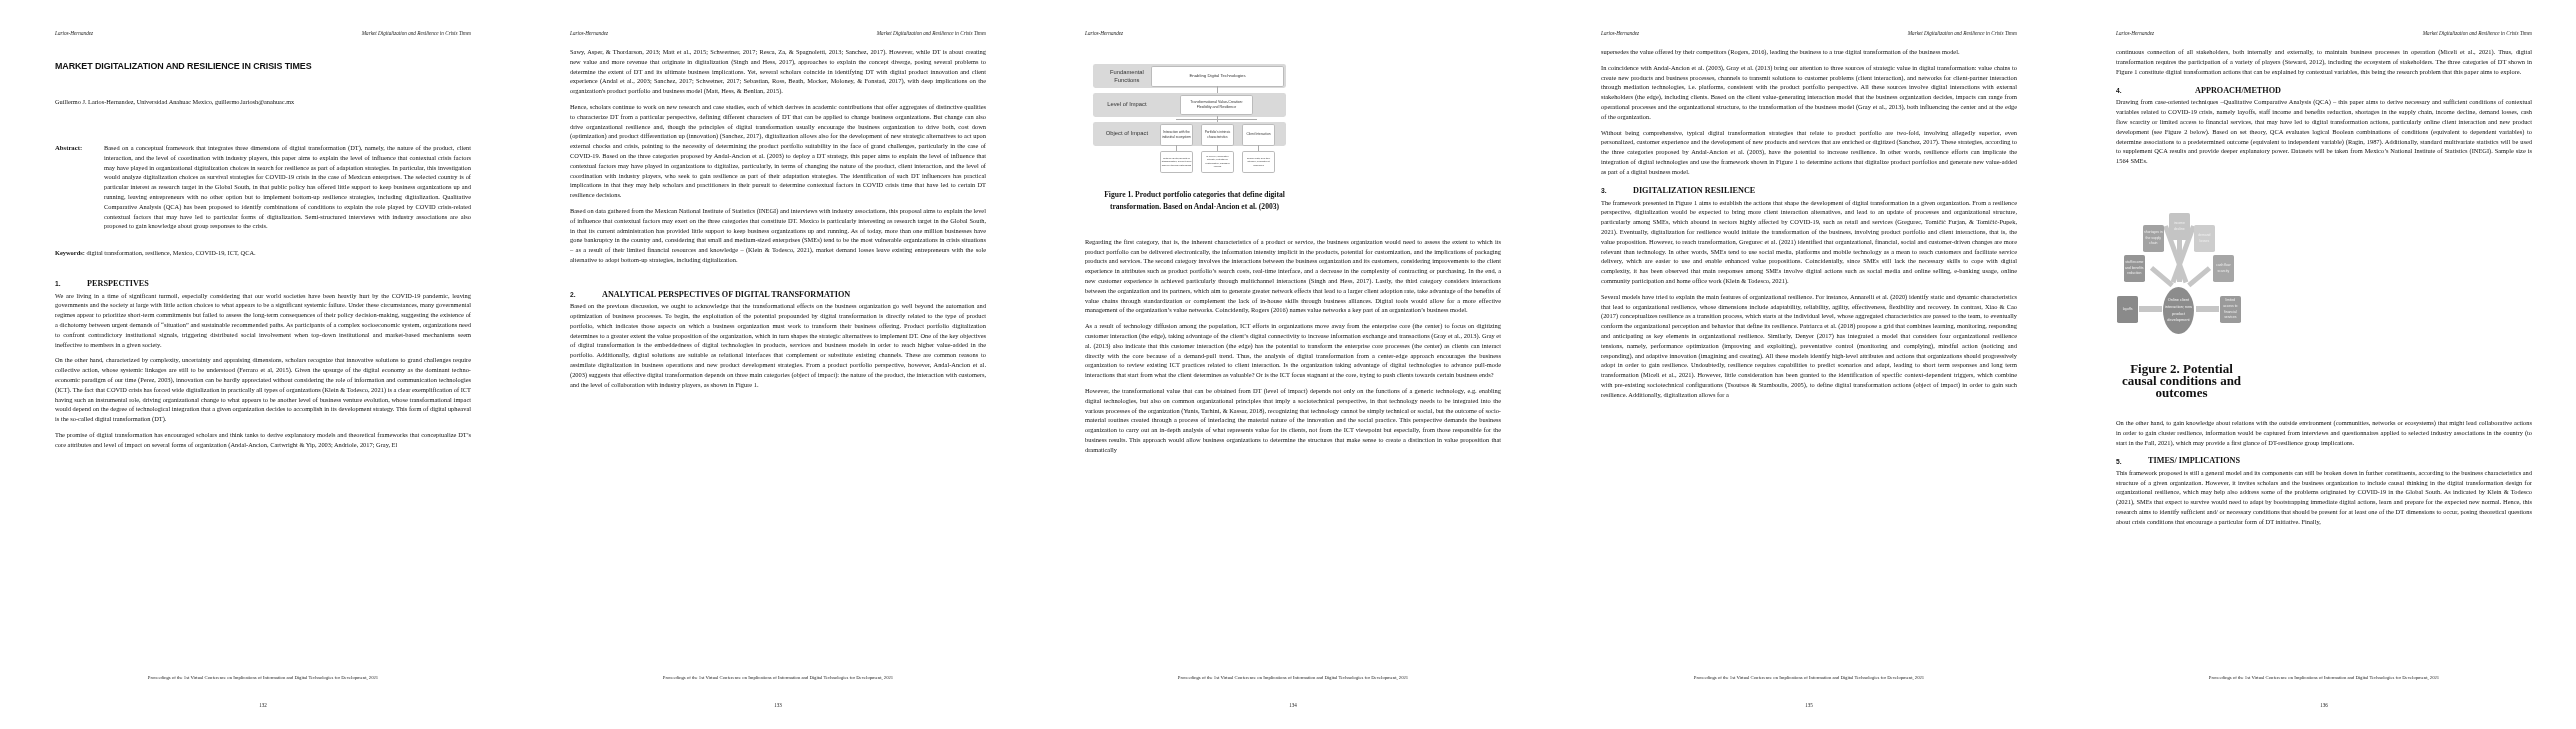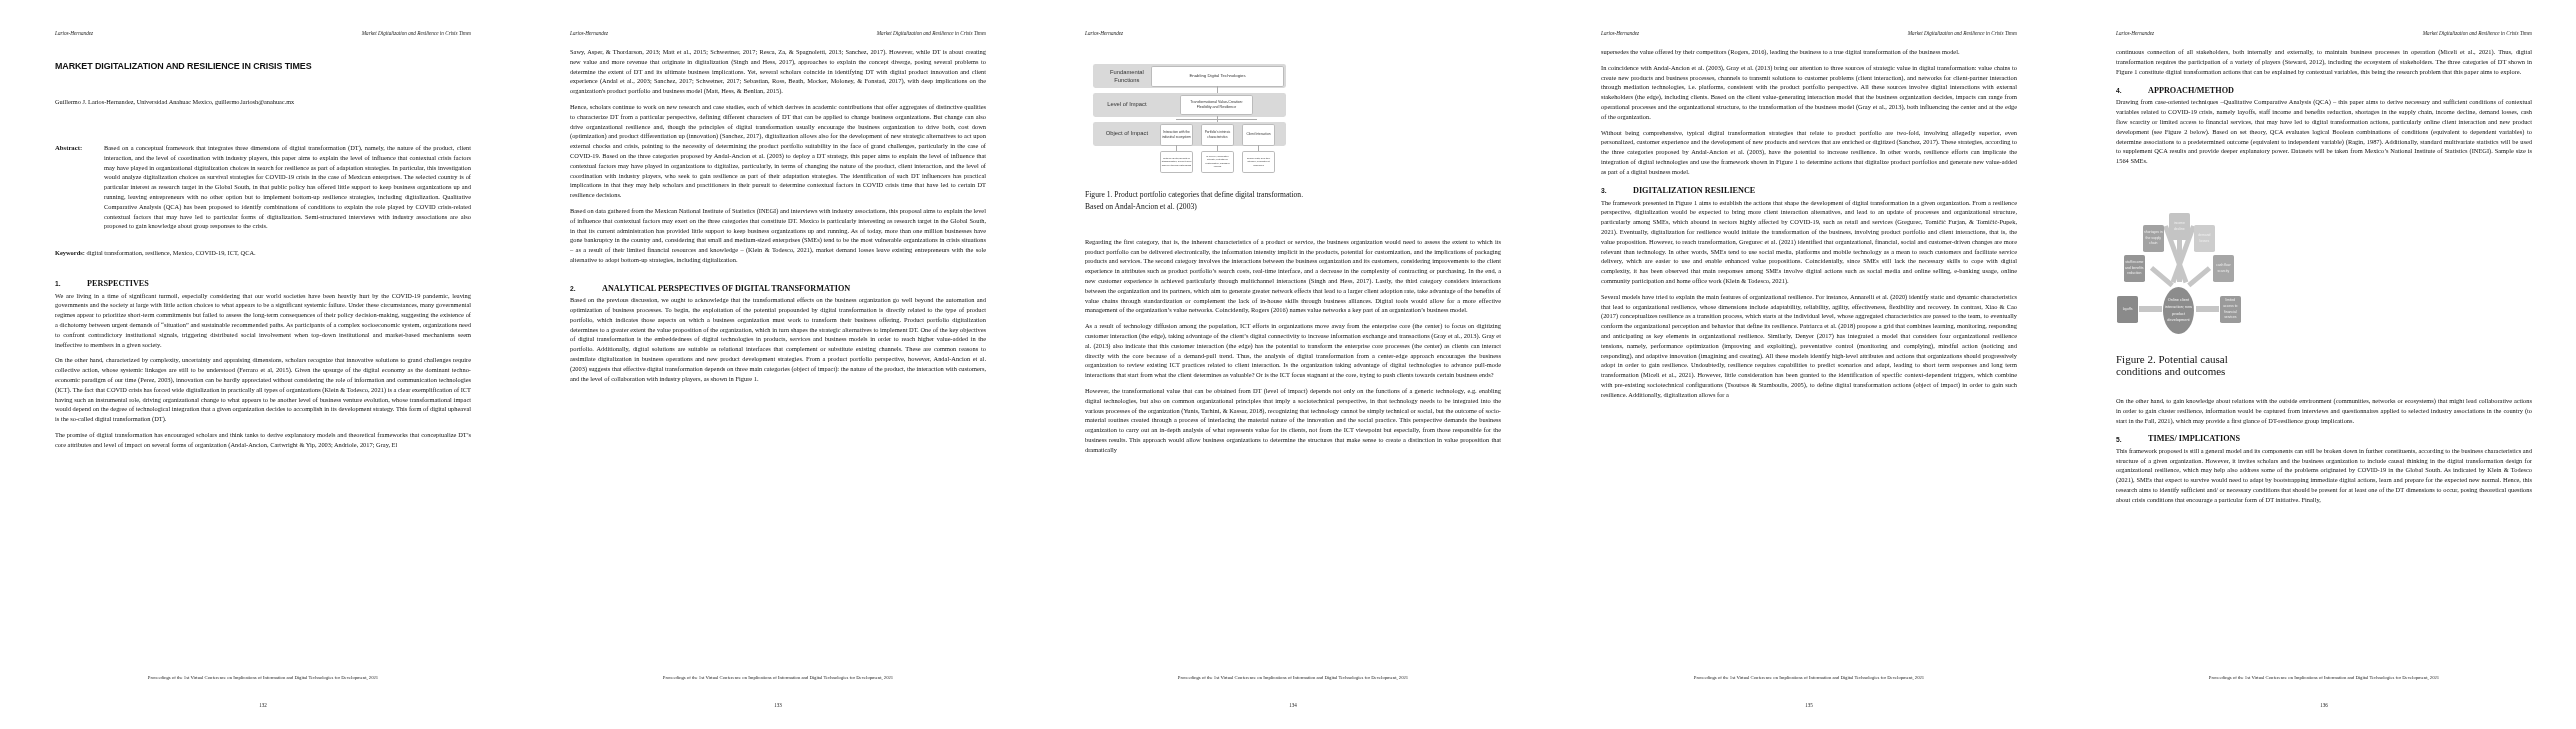--- a/index.html
+++ b/index.html
@@ -23,21 +23,21 @@
   .footer { position:absolute; top:675px; left:0; right:0; text-align:center; font-size:4.7px; color:#222; }
   .pnum { position:absolute; top:702px; left:0; right:0; text-align:center; font-size:5.1px; color:#222; }
   
   .fig1 { position:relative; margin:25.5px 0 0 8px; width:194px; height:112px; font-family:"Liberation Sans", sans-serif; }
   .band { position:absolute; left:0; width:193px; background:#d9d9d9; border-radius:2.4px; }
   .band .bl { position:absolute; left:4.9px; font-size:5.8px; color:#333; text-align:center; width:58px; }
   .fbox { position:absolute; background:#fff; border:0.6px solid #bbb; border-radius:1.8px; font-size:3.9px; text-align:center; color:#333; display:flex; align-items:center; justify-content:center; line-height:4.9px; }
   .fbox.sm { font-size:2.2px; line-height:3.4px; }
   .vline { position:absolute; width:0.6px; background:#aaa; }
   .hline { position:absolute; height:0.6px; background:#aaa; }
-  .figcap { font-weight:normal; font-size:7.6px; line-height:12px; }
+  .figcap { font-weight:bold; font-size:7.6px; text-align:center; line-height:12px; }
   
   .fig2 { position:relative; width:134px; height:161px; margin:24px 0 0 0; font-family:"Liberation Sans", sans-serif; }
   .f2box { position:absolute; width:20.7px; height:27px; border-radius:1.8px; color:#f0f0f0; font-size:3.4px; line-height:5.8px; text-align:center; display:flex; align-items:center; justify-content:center; }
   .f2center { position:absolute; left:47px; top:97px; width:31px; height:47px; border-radius:50%; background:#8c8c8c; color:#f4f4f4; font-size:3.9px; line-height:6.7px; text-align:center; display:flex; align-items:center; justify-content:center; }
   .arrow { position:absolute; background:#c6c6c6; }
 </style>
 </head>
 <body>
 
 <div class="page" style="left:0px;">
@@ -73,21 +73,21 @@
 <div class="page" style="left:515px;">
   <div class="pg-inner">
     <div class="runhead">
       <span class="l">Larios-Hernandez</span>
       <span class="r">Market Digitalization and Resilience in Crisis Times</span>
     </div>
     <div class="body">
       <p class="t">Sawy, Asper, &amp; Thordarson, 2013; Matt et al., 2015; Schwertner, 2017; Resca, Za, &amp; Spagnoletti, 2013; Sanchez, 2017). However, while DT is about creating new value and more revenue that originate in digitalization (Singh and Hess, 2017), approaches to explain the concept diverge, posing several problems to determine the extent of DT and its ultimate business implications. Yet, several scholars coincide in identifying DT with digital product innovation and client experience (Andal et al., 2003; Sanchez, 2017; Schwetner, 2017; Sebastian, Ross, Beath, Mocker, Moloney, &amp; Fonstad, 2017), with deep implications on the organization's product portfolio and business model (Matt, Hess, &amp; Benlian, 2015).</p>
       <p class="t">Hence, scholars continue to work on new research and case studies, each of which derives in academic contributions that offer aggregates of distinctive qualities to characterize DT from a particular perspective, defining different characters of DT that can be applied to change business organizations. But change can also drive organizational resilience and, though the principles of digital transformation usually encourage the business organization to drive both, cost down (optimization) and product differentiation up (innovation) (Sanchez, 2017), digitalization allows also for the development of new strategic alternatives to act upon external chocks and crisis, pointing to the necessity of determining the product portfolio suitability in the face of grand challenges, particularly in the case of COVID-19. Based on the three categories proposed by Andal-Ancion et al. (2003) to deploy a DT strategy, this paper aims to explain the level of influence that contextual factors may have played in organizations to digitalize, particularly, in terms of changing the nature of the product, client interaction, and the level of coordination with industry players, who seek to gain resilience as part of their adaptation strategies. The identification of such DT influencers has practical implications in that they may help scholars and practitioners in their pursuit to determine contextual factors in COVID crisis time that have led to certain DT resilience decisions.</p>
       <p class="t">Based on data gathered from the Mexican National Institute of Statistics (INEGI) and interviews with industry associations, this proposal aims to explain the level of influence that contextual factors may exert on the three categories that constitute DT. Mexico is particularly interesting as research target in the Global South, in that its current administration has provided little support to keep business organizations up and running. As of today, more than one million businesses have gone bankruptcy in the country and, considering that small and medium-sized enterprises (SMEs) tend to be the most vulnerable organizations in crisis situations – as a result of their limited financial resources and knowledge – (Klein &amp; Todesco, 2021), market demand losses leave existing entrepreneurs with the sole alternative to adopt bottom-up strategies, including digitalization.</p>
-      <h2 class="sec" style="margin-top:19px;">
+      <h2 class="sec" style="margin-top:25px;">
         <span class="num">2.</span>
         <span>ANALYTICAL PERSPECTIVES OF DIGITAL TRANSFORMATION</span>
       </h2>
       <p class="t">Based on the previous discussion, we ought to acknowledge that the transformational effects on the business organization go well beyond the automation and optimization of business processes. To begin, the exploitation of the potential propounded by digital transformation is directly related to the type of product portfolio, which indicates those aspects on which a business organization must work to transform their business offering. Product portfolio digitalization determines to a greater extent the value proposition of the organization, which in turn shapes the strategic alternatives to implement DT. One of the key objectives of digital transformation is the embeddedness of digital technologies in products, services and business models in order to reach higher value-added in the portfolio. Additionally, digital solutions are suitable as relational interfaces that complement or substitute existing channels. These are common reasons to assimilate digitalization in business operations and new product development strategies. From a product portfolio perspective, however, Andal-Ancion et al. (2003) suggests that effective digital transformation depends on three main categories (object of impact): the nature of the product, the interaction with customers, and the level of collaboration with industry players, as shown in Figure 1.</p>
     </div>
     <div class="footer">Proceedings of the 1st Virtual Conference on Implications of Information and Digital Technologies for Development, 2021</div>
     <div class="pnum">133</div>
   </div>
 </div>
 
@@ -156,21 +156,21 @@
 </div>
 
 <div class="page" style="left:2061px;">
   <div class="pg-inner">
     <div class="runhead">
       <span class="l">Larios-Hernandez</span>
       <span class="r">Market Digitalization and Resilience in Crisis Times</span>
     </div>
     <div class="body">
       <p class="t">continuous connection of all stakeholders, both internally and externally, to maintain business processes in operation (Miceli et al., 2021). Thus, digital transformation requires the participation of a variety of players (Steward, 2012), including the ecosystem of stakeholders. The three categories of DT shown in Figure 1 constitute digital transformation actions that can be explained by contextual variables, this being the research problem that this paper aims to explore.</p>
-      <h2 class="sec" style="margin-top:9.7px;">
+      <h2 class="sec" style="margin-top:9.7px;gap:47px;">
         <span class="num">4.</span>
         <span>APPROACH/METHOD</span>
       </h2>
       <p class="t">Drawing from case-oriented techniques –Qualitative Comparative Analysis (QCA) – this paper aims to derive necessary and sufficient conditions of contextual variables related to COVID-19 crisis, namely layoffs, staff income and benefits reduction, shortages in the supply chain, income decline, demand losses, cash flow scarcity or limited access to financial services, that may have led to digital transformation actions, particularly online client interaction and new product development (see Figure 2 below). Based on set theory, QCA evaluates logical Boolean combinations of conditions (equivalent to dependent variables) to determine associations to a predetermined outcome (equivalent to independent variable) (Ragin, 1987). Additionally, standard multivariate statistics will be used to supplement QCA results and provide deeper explanatory power. Datasets will be taken from Mexico’s National Institute of Statistics (INEGI). Sample size is 1564 SMEs.</p>
 
       <div class="fig2">
 
         <div class="arrow" style="left:61px; top:28px; width:4.9px; height:64px;"></div>
         <div class="arrow" style="left:47px; top:36px; width:4.9px; height:60px; transform:rotate(-20deg); transform-origin:top;"></div>
         <div class="arrow" style="left:75px; top:36px; width:4.9px; height:60px; transform:rotate(20deg); transform-origin:top;"></div>
@@ -181,21 +181,21 @@
 
         <div class="f2box" style="left:1.2px; top:106px; background:#8a8a8a;">layoffs</div>
         <div class="f2box" style="left:8px; top:65px; background:#959595;">staff income and benefits reduction</div>
         <div class="f2box" style="left:27px; top:35px; background:#a2a2a2;">shortages in the supply chain</div>
         <div class="f2box" style="left:53px; top:23px; background:#c4c4c4;">income decline</div>
         <div class="f2box" style="left:78px; top:35px; background:#cdcdcd;">demand losses</div>
         <div class="f2box" style="left:97px; top:65px; background:#a6a6a6;">cash flow scarcity</div>
         <div class="f2box" style="left:104px; top:106px; background:#9a9a9a;">limited access to financial services</div>
         <div class="f2center">Online client interaction; new product development</div>
       </div>
-      <div class="figcap" style="width:131px; margin:2px 0 0 0; font-size:11px;">Figure 2. Potential causal conditions and outcomes</div>
+      <div class="figcap" style="width:131px; margin:12px 0 0 0; font-size:13px;">Figure 2. Potential causal conditions and outcomes</div>
       <div style="height:19.4px;"></div>
       <p class="t">On the other hand, to gain knowledge about relations with the outside environment (communities, networks or ecosystems) that might lead collaborative actions in order to gain cluster resilience, information would be captured from interviews and questionnaires applied to selected industry associations in the country (to start in the Fall, 2021), which may provide a first glance of DT-resilience group implications.</p>
       <h2 class="sec" style="margin-top:8.5px;">
         <span class="num">5.</span>
         <span>TIMES/ IMPLICATIONS</span>
       </h2>
       <p class="t">This framework proposed is still a general model and its components can still be broken down in further constituents, according to the business characteristics and structure of a given organization. However, it invites scholars and the business organization to include causal thinking in the digital transformation design for organizational resilience, which may help also address some of the problems originated by COVID-19 in the Global South. As indicated by Klein &amp; Todesco (2021), SMEs that expect to survive would need to adapt by bootstrapping immediate digital actions, learn and prepare for the expected new normal. Hence, this research aims to identify sufficient and/ or necessary conditions that should be present for at least one of the DT dimensions to occur, posing theoretical questions about crisis conditions that encourage a particular form of DT initiative. Finally,</p>
     </div>
     <div class="footer">Proceedings of the 1st Virtual Conference on Implications of Information and Digital Technologies for Development, 2021</div>
     <div class="pnum">136</div>

